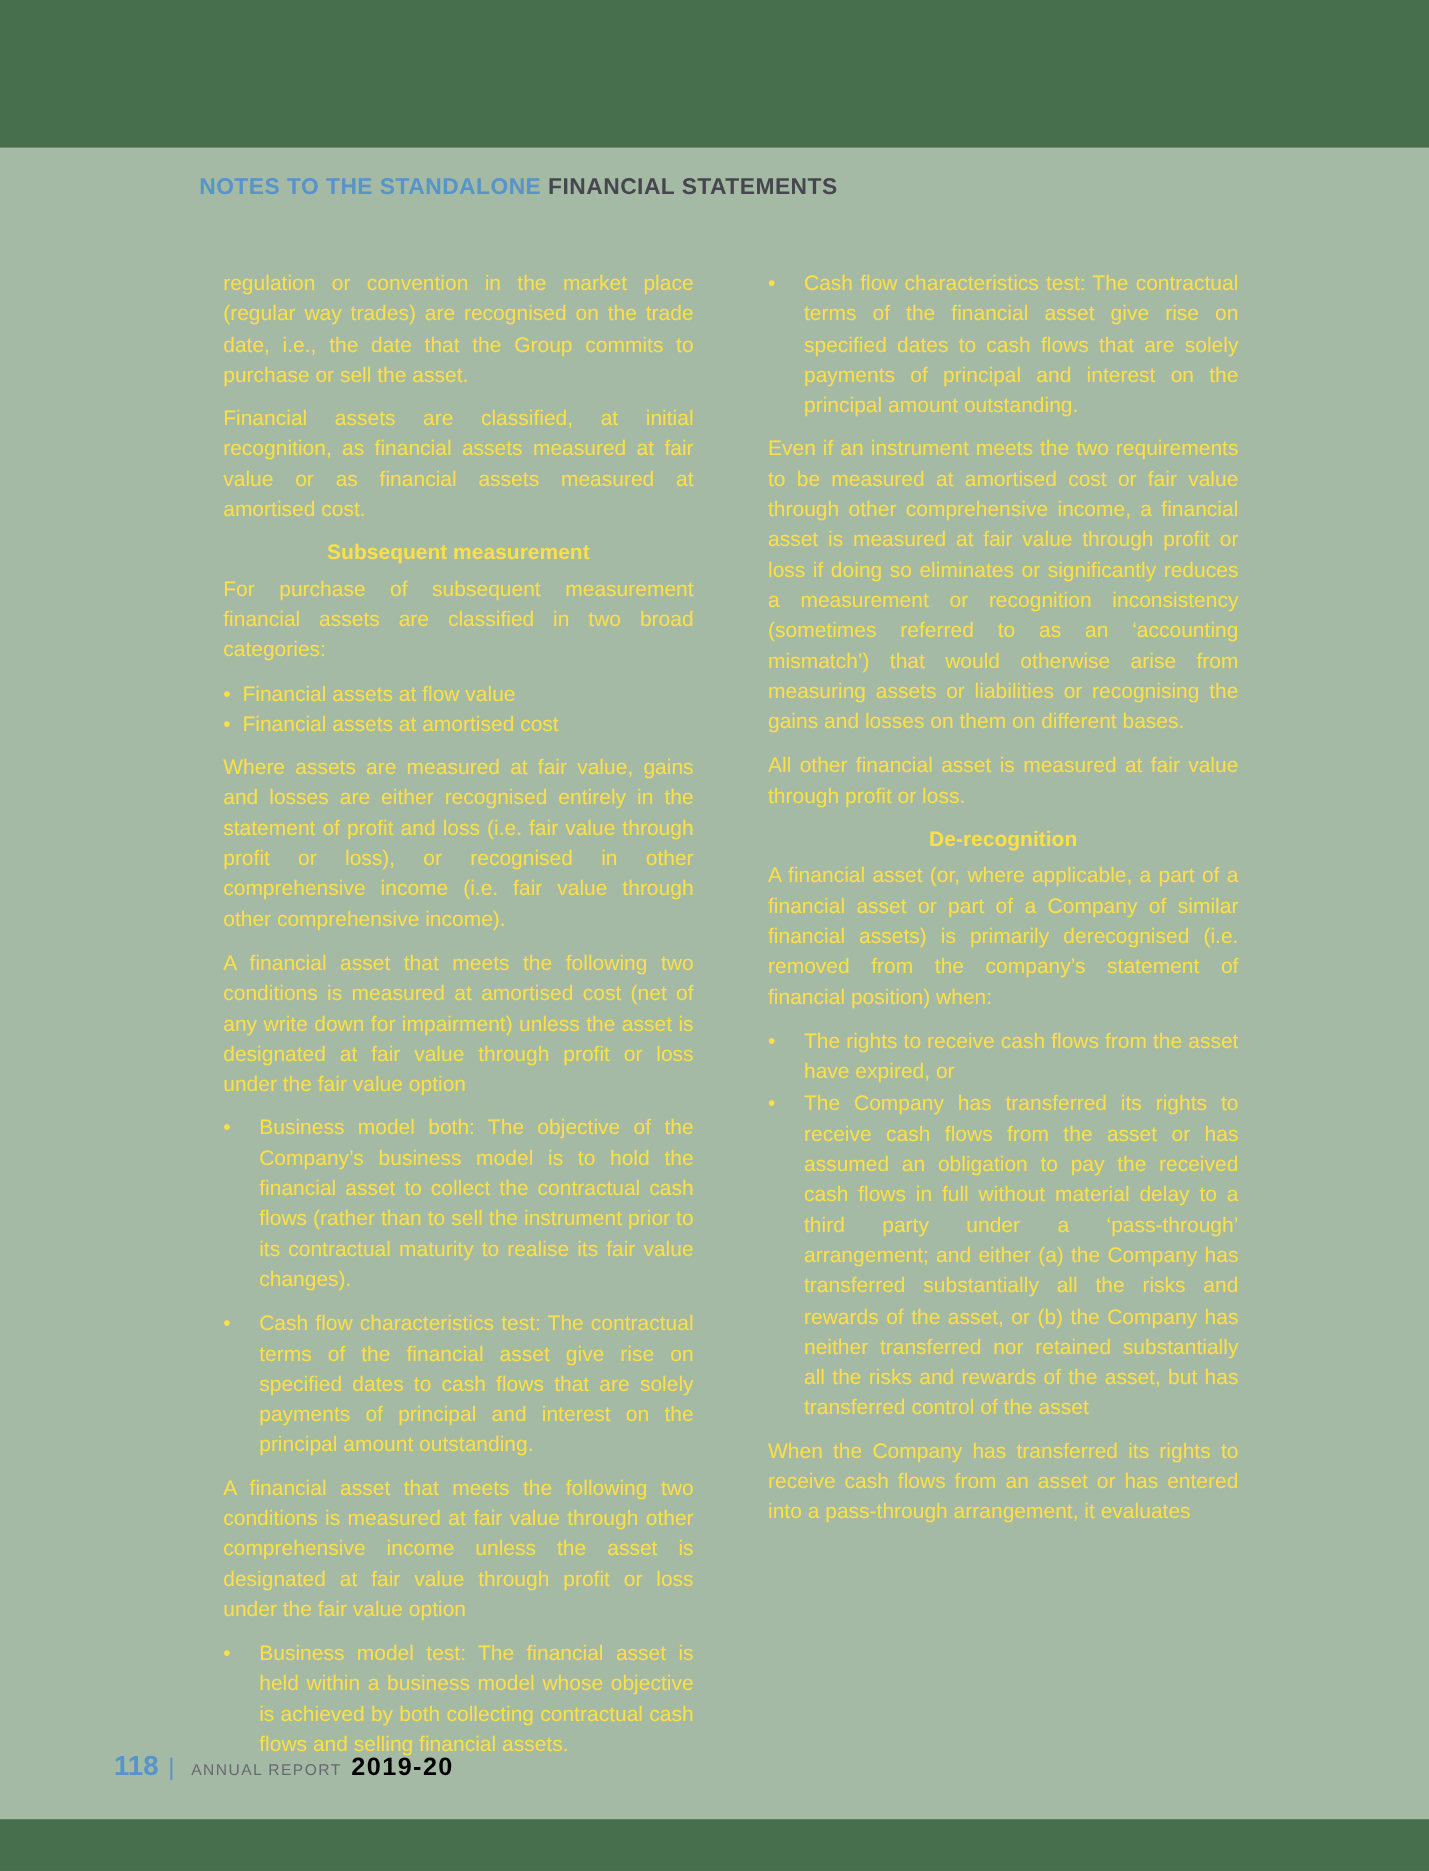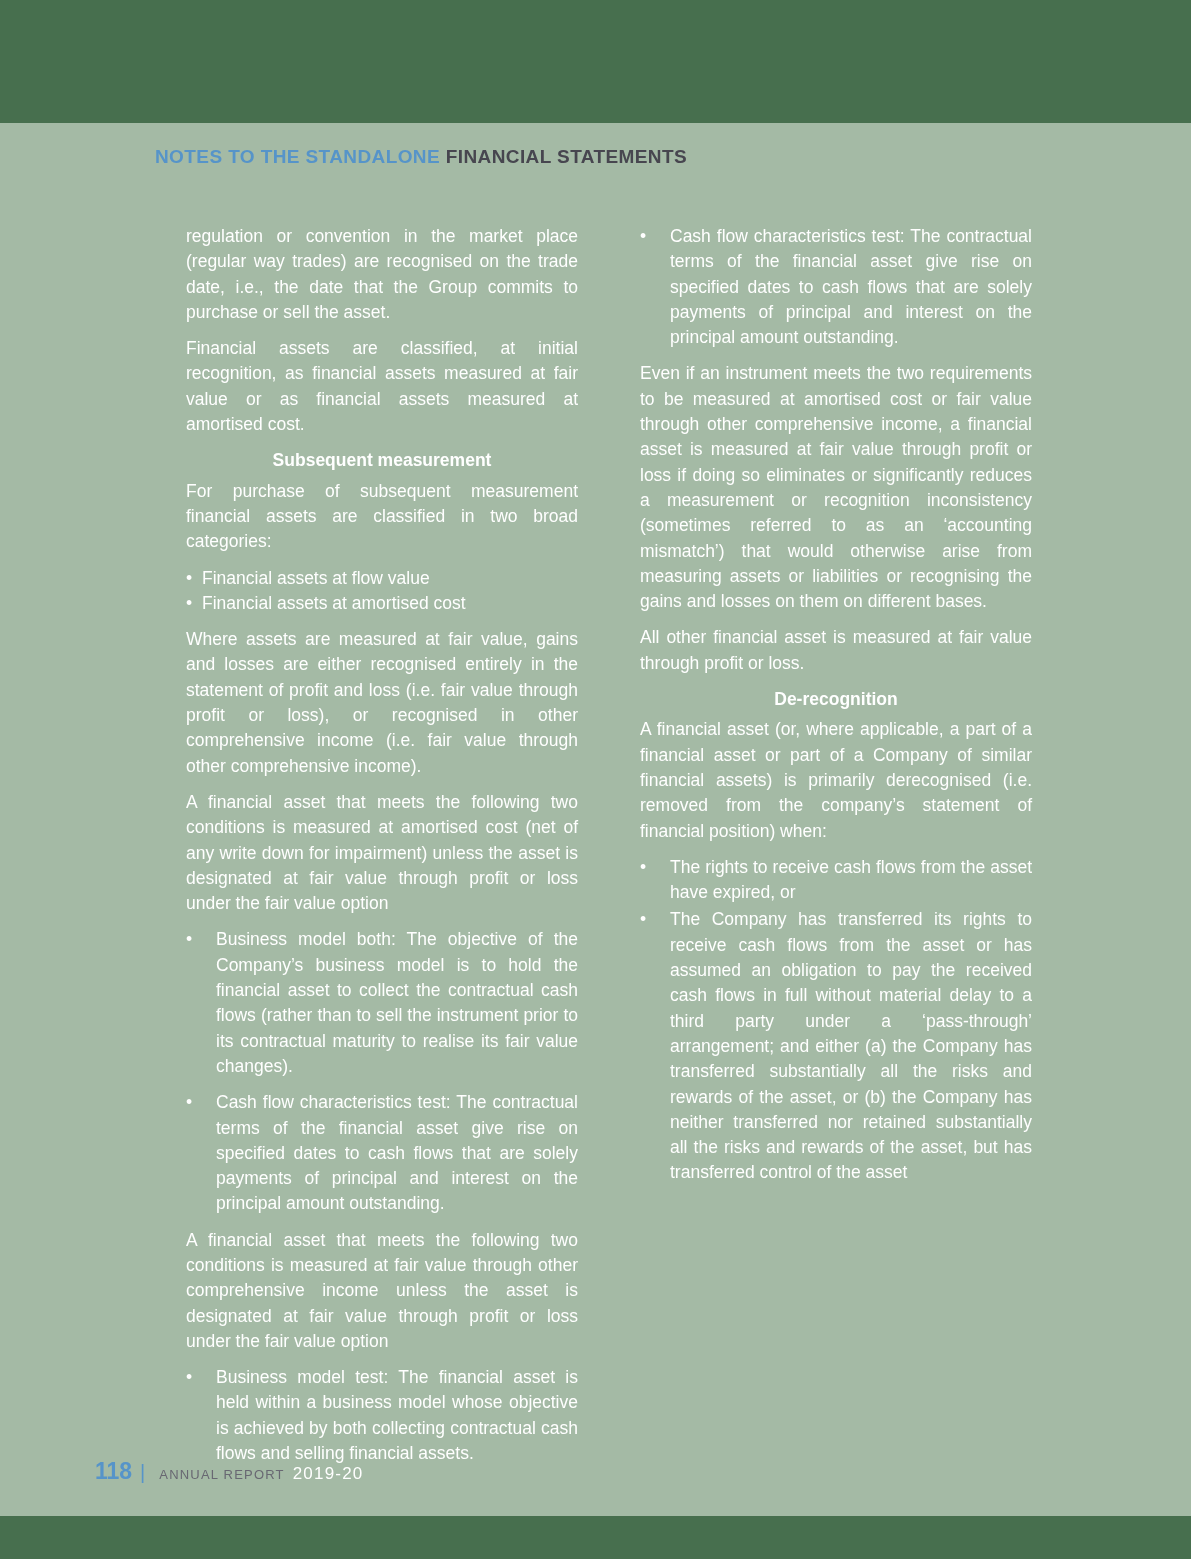--- a/index.html
+++ b/index.html
@@ -15,36 +15,36 @@
 
   .panel {
     position: absolute;
     left: 0; top: 123px;
     width: 1191px; height: 1393px;
     background: #A4BAA5;
   }
 
   .page-header {
     position: absolute;
-    left: 155px; top: 146px;
+    left: 166px; top: 146px;
     font-size: 19px;
     font-weight: bold;
     letter-spacing: 0.4px;
     white-space: nowrap;
   }
   .page-header .accent { color: #5694C9; }
   .page-header .rest   { color: #47464F; }
 
   .columns {
     position: absolute;
     left: 186px; top: 224px;
     width: 846px;
     display: flex;
     gap: 62px;
-    color: #ffffff;
+    color: #fde047;
     font-size: 17.5px;
     line-height: 25.3px;
   }
   .col { width: 392px; }
 
   .col p {
     margin: 0 0 11px 0;
     text-align: justify;
   }
   .col p.heading {
@@ -88,24 +88,24 @@
     color: #5694C9;
     margin: 0 14px 0 8px;
   }
   .page-footer .label {
     font-size: 13px;
     letter-spacing: 1.2px;
     color: #686872;
     margin-right: 8px;
   }
   .page-footer .period {
-    font-size: 17px;
+    font-size: 21px;
     letter-spacing: 1.2px;
-    font-weight: normal;
-    color: #ffffff;
+    font-weight: bold;
+    color: #000000;
   }
 </style>
 </head>
 <body>
 
 <div class="page">
 
   <div class="panel"></div>
 
   <header class="page-header">
@@ -158,20 +158,21 @@
       <div class="tight-list">
         <div class="bullet tight" style="margin-bottom:2px;">
           <span class="dot" style="width:30px;">•</span>
           <span class="btxt">The rights to receive cash flows from the asset have expired, or</span>
         </div>
         <div class="bullet tight">
           <span class="dot" style="width:30px;">•</span>
           <span class="btxt">The Company has transferred its rights to receive cash flows from the asset or has assumed an obligation to pay the received cash flows in full without material delay to a third party under a ‘pass-through’ arrangement; and either (a) the Company has transferred substantially all the risks and rewards of the asset, or (b) the Company has neither transferred nor retained substantially all the risks and rewards of the asset, but has transferred control of the asset</span>
         </div>
       </div>
+      <p>When the Company has transferred its rights to receive cash flows from an asset or has entered into a pass-through arrangement, it evaluates</p>
     </section>
 
   </main>
 
   <footer class="page-footer">
     <span class="pagenum">118</span>
     <span class="sep">|</span>
     <span class="label">ANNUAL REPORT</span>
     <span class="period">2019-20</span>
   </footer>

